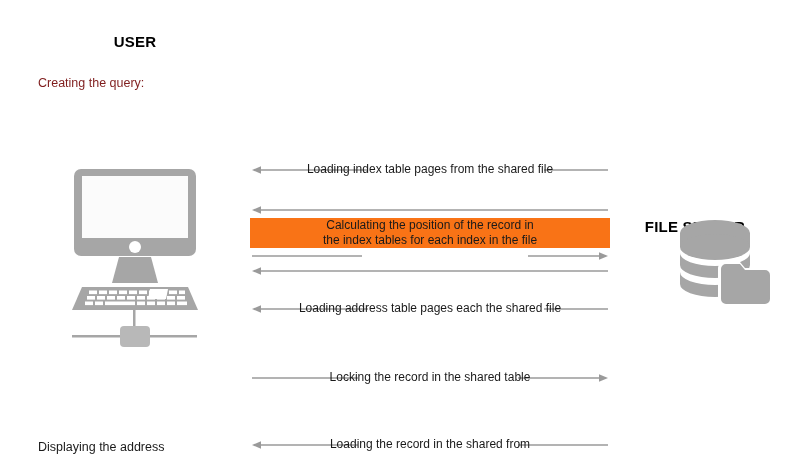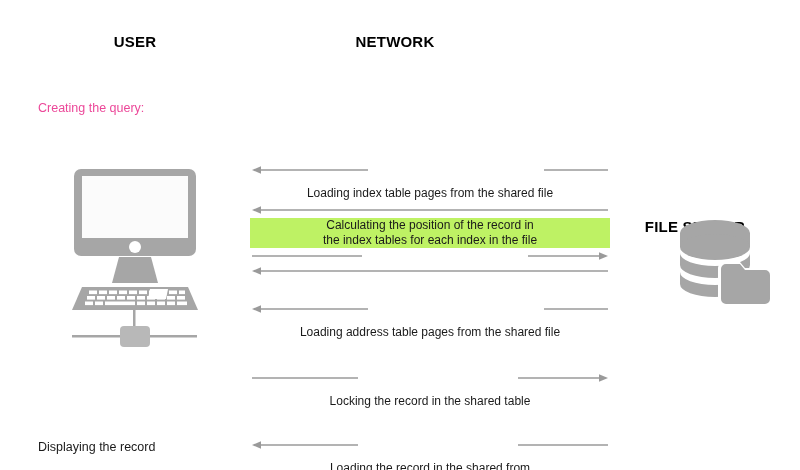--- a/index.html
+++ b/index.html
@@ -38,42 +38,42 @@
   .col-header.network { left: 320px; width: 150px; }
   .col-header.server  { left: 620px; width: 150px; }
 
   
   .user-text {
     position: absolute;
     left: 38px;
     font-size: 12.5px;
     white-space: nowrap;
   }
-  .query-label  { top: 101px;  color: #ec4899; }
+  .query-label  { top: 76px;  color: #7f1d1d; }
   .query-code   { top: 107px; color: #6f6f6f; font-style: italic; }
   .display-text { top: 440px; color: #1a1a1a; }
 
   
   .msg-row {
     position: absolute;
     left: 250px;
     width: 360px;
   }
   .msg-label {
     position: absolute;
     left: 0;
     width: 360px;
     text-align: center;
     font-size: 12px;
     line-height: 15px;
     color: #1a1a1a;
     white-space: pre-line;
     pointer-events: none;
   }
-  .msg-label.single { top: -8px; margin-top: 24px; }
+  .msg-label.single { top: -8px; }
   .msg-label.double { top: -15px; }
 
   .line-svg {
     position: absolute;
     left: 0;
     top: -6px;
     width: 360px;
     height: 12px;
     overflow: visible;
   }
@@ -84,25 +84,24 @@
   }
   .computer { left: 62px;  top: 165px; }
   .server   { left: 672px; top: 218px; }
 </style>
 </head>
 <body>
 
 <div id="diagram">
 
   <div class="col-header user">USER</div>
-  <div class="col-header network">NETWORK</div>
   <div class="col-header server">FILE SERVER</div>
 
   <div class="user-text query-label">Creating the query:</div>
-  <div class="user-text display-text">Displaying the record</div>
+  <div class="user-text display-text">Displaying the address</div>
 
   <div class="illus computer">
     <svg width="145" height="190" viewBox="0 0 145 190" xmlns="http://www.w3.org/2000/svg">
 
       <rect x="12" y="4" width="122" height="87" rx="7" ry="7" fill="#a6a6a6"></rect>
 
       <rect x="20" y="11" width="106" height="62" fill="#fbfbfb"></rect>
 
       <circle cx="73" cy="82" r="6" fill="#ffffff"></circle>
 
@@ -210,31 +209,31 @@
   </div>
 
   <div class="msg-row" style="top:271px;">
     <svg class="line-svg" viewBox="0 0 360 12" xmlns="http://www.w3.org/2000/svg">
       <line x1="8" y1="6" x2="358" y2="6" stroke="#9a9a9a" stroke-width="1.3"></line>
       <polygon points="2,6 11,2.2 11,9.8" fill="#9a9a9a"></polygon>
     </svg>
   </div>
 
   <div class="msg-row" style="top:233px;">
-    <div class="msg-label double" style="background:#bef264; padding:0 6px; width:348px;">Calculating the position of the record in
+    <div class="msg-label double" style="background:#f97316; padding:0 6px; width:348px;">Calculating the position of the record in
 the index tables for each index in the file</div>
   </div>
 
   <div class="msg-row" style="top:309px;">
     <svg class="line-svg" viewBox="0 0 360 12" xmlns="http://www.w3.org/2000/svg">
       <line x1="8" y1="6" x2="118" y2="6" stroke="#9a9a9a" stroke-width="1.3"></line>
       <polygon points="2,6 11,2.2 11,9.8" fill="#9a9a9a"></polygon>
       <line x1="294" y1="6" x2="358" y2="6" stroke="#9a9a9a" stroke-width="1.3"></line>
     </svg>
-    <div class="msg-label single">Loading address table pages from the shared file</div>
+    <div class="msg-label single">Loading address table pages each the shared file</div>
   </div>
 
   <div class="msg-row" style="top:378px;">
     <svg class="line-svg" viewBox="0 0 360 12" xmlns="http://www.w3.org/2000/svg">
       <line x1="2" y1="6" x2="108" y2="6" stroke="#9a9a9a" stroke-width="1.3"></line>
       <line x1="268" y1="6" x2="352" y2="6" stroke="#9a9a9a" stroke-width="1.3"></line>
       <polygon points="358,6 349,2.2 349,9.8" fill="#9a9a9a"></polygon>
     </svg>
     <div class="msg-label single">Locking the record in the shared table</div>
   </div>

